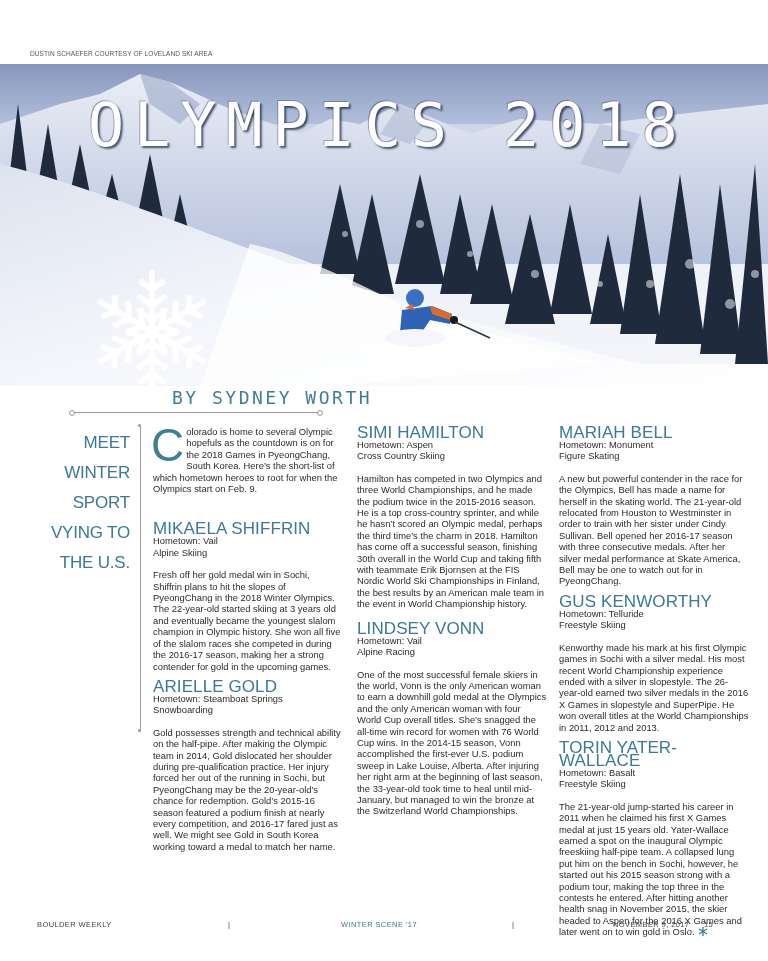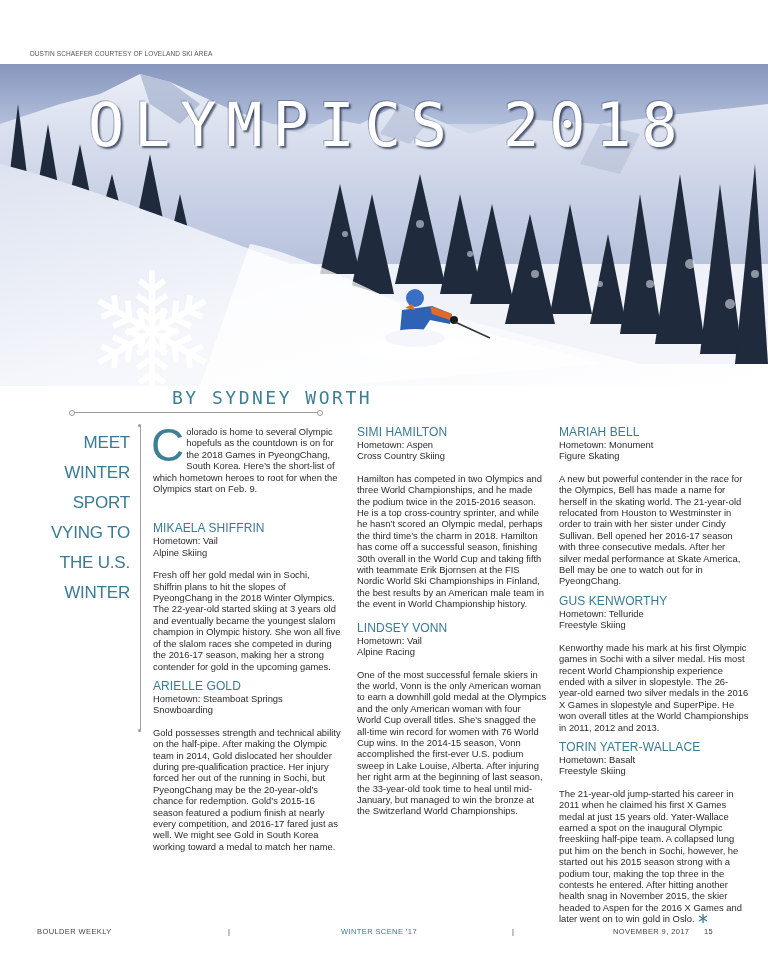--- a/index.html
+++ b/index.html
@@ -37,27 +37,27 @@
 
   .col { position: absolute; font-size: 9.4px; line-height: 11.4px; color: #2b2b2b; }
   .col1 { left: 153px; top: 426px; width: 188px; }
   .col2 { left: 357px; top: 426px; width: 190px; }
   .col3 { left: 559px; top: 426px; width: 190px; }
 
   .intro { position: relative; margin-bottom: 28px; }
   .dropcap { float: left; font-size: 46px; line-height: 38px; color: #3e7f95; margin: 0 2px -2px -2px; font-family: "Liberation Sans", sans-serif; }
 
   .athlete { margin-bottom: 8px; }
-  .athlete h3 { font-weight: normal; font-size: 12px; line-height: 13px; color: #3b7a94; letter-spacing: 0.1px; }
+  .athlete h3 { font-weight: normal; font-size: 17px; line-height: 13px; color: #3b7a94; letter-spacing: 0.1px; }
   .athlete .meta { font-size: 9.4px; line-height: 11.4px; }
   .athlete .body { margin-top: 11px; }
   .endmark { display: inline-block; width: 10px; height: 9px; vertical-align: -1px; margin-left: 3px; }
 
   .footer { position: absolute; top: 920px; left: 0; width: 768px; font-size: 7.5px; color: #444; letter-spacing: 0.4px; }
-  .footer span { position: absolute; white-space: nowrap; margin-top: 7px; }
+  .footer span { position: absolute; white-space: nowrap; }
 </style>
 </head>
 <body>
 
 <div class="photo-credit">DUSTIN SCHAEFER COURTESY OF LOVELAND SKI AREA</div>
 
 <div class="hero">
   <div class="sky"></div>
   <svg class="mtn" width="768" height="322" viewBox="0 0 768 322" style="left:0;top:0;">
     <defs>
@@ -148,21 +148,20 @@
 </svg>
 
 <div class="byline">BY SYDNEY WORTH</div>
 <div class="byline-rule"></div>
 
 <div class="deck">
   <div>MEET</div>
   <div>WINTER SPORT</div>
   <div>VYING TO</div>
   <div>THE U.S.</div>
-  <div>WINTER</div>
 </div>
 <div class="deck-rule"></div>
 
 <div class="col col1">
   <div class="intro">
     <span class="dropcap">C</span><span>olorado is home to several Olympic hopefuls as the countdown is on for the 2018 Games in PyeongChang, South Korea. Here’s the short-list of which hometown heroes to root for when the Olympics start on Feb. 9.</span>
   </div>
   <div class="athlete">
     <h3>MIKAELA SHIFFRIN</h3>
     <div class="meta">Hometown: Vail</div>

